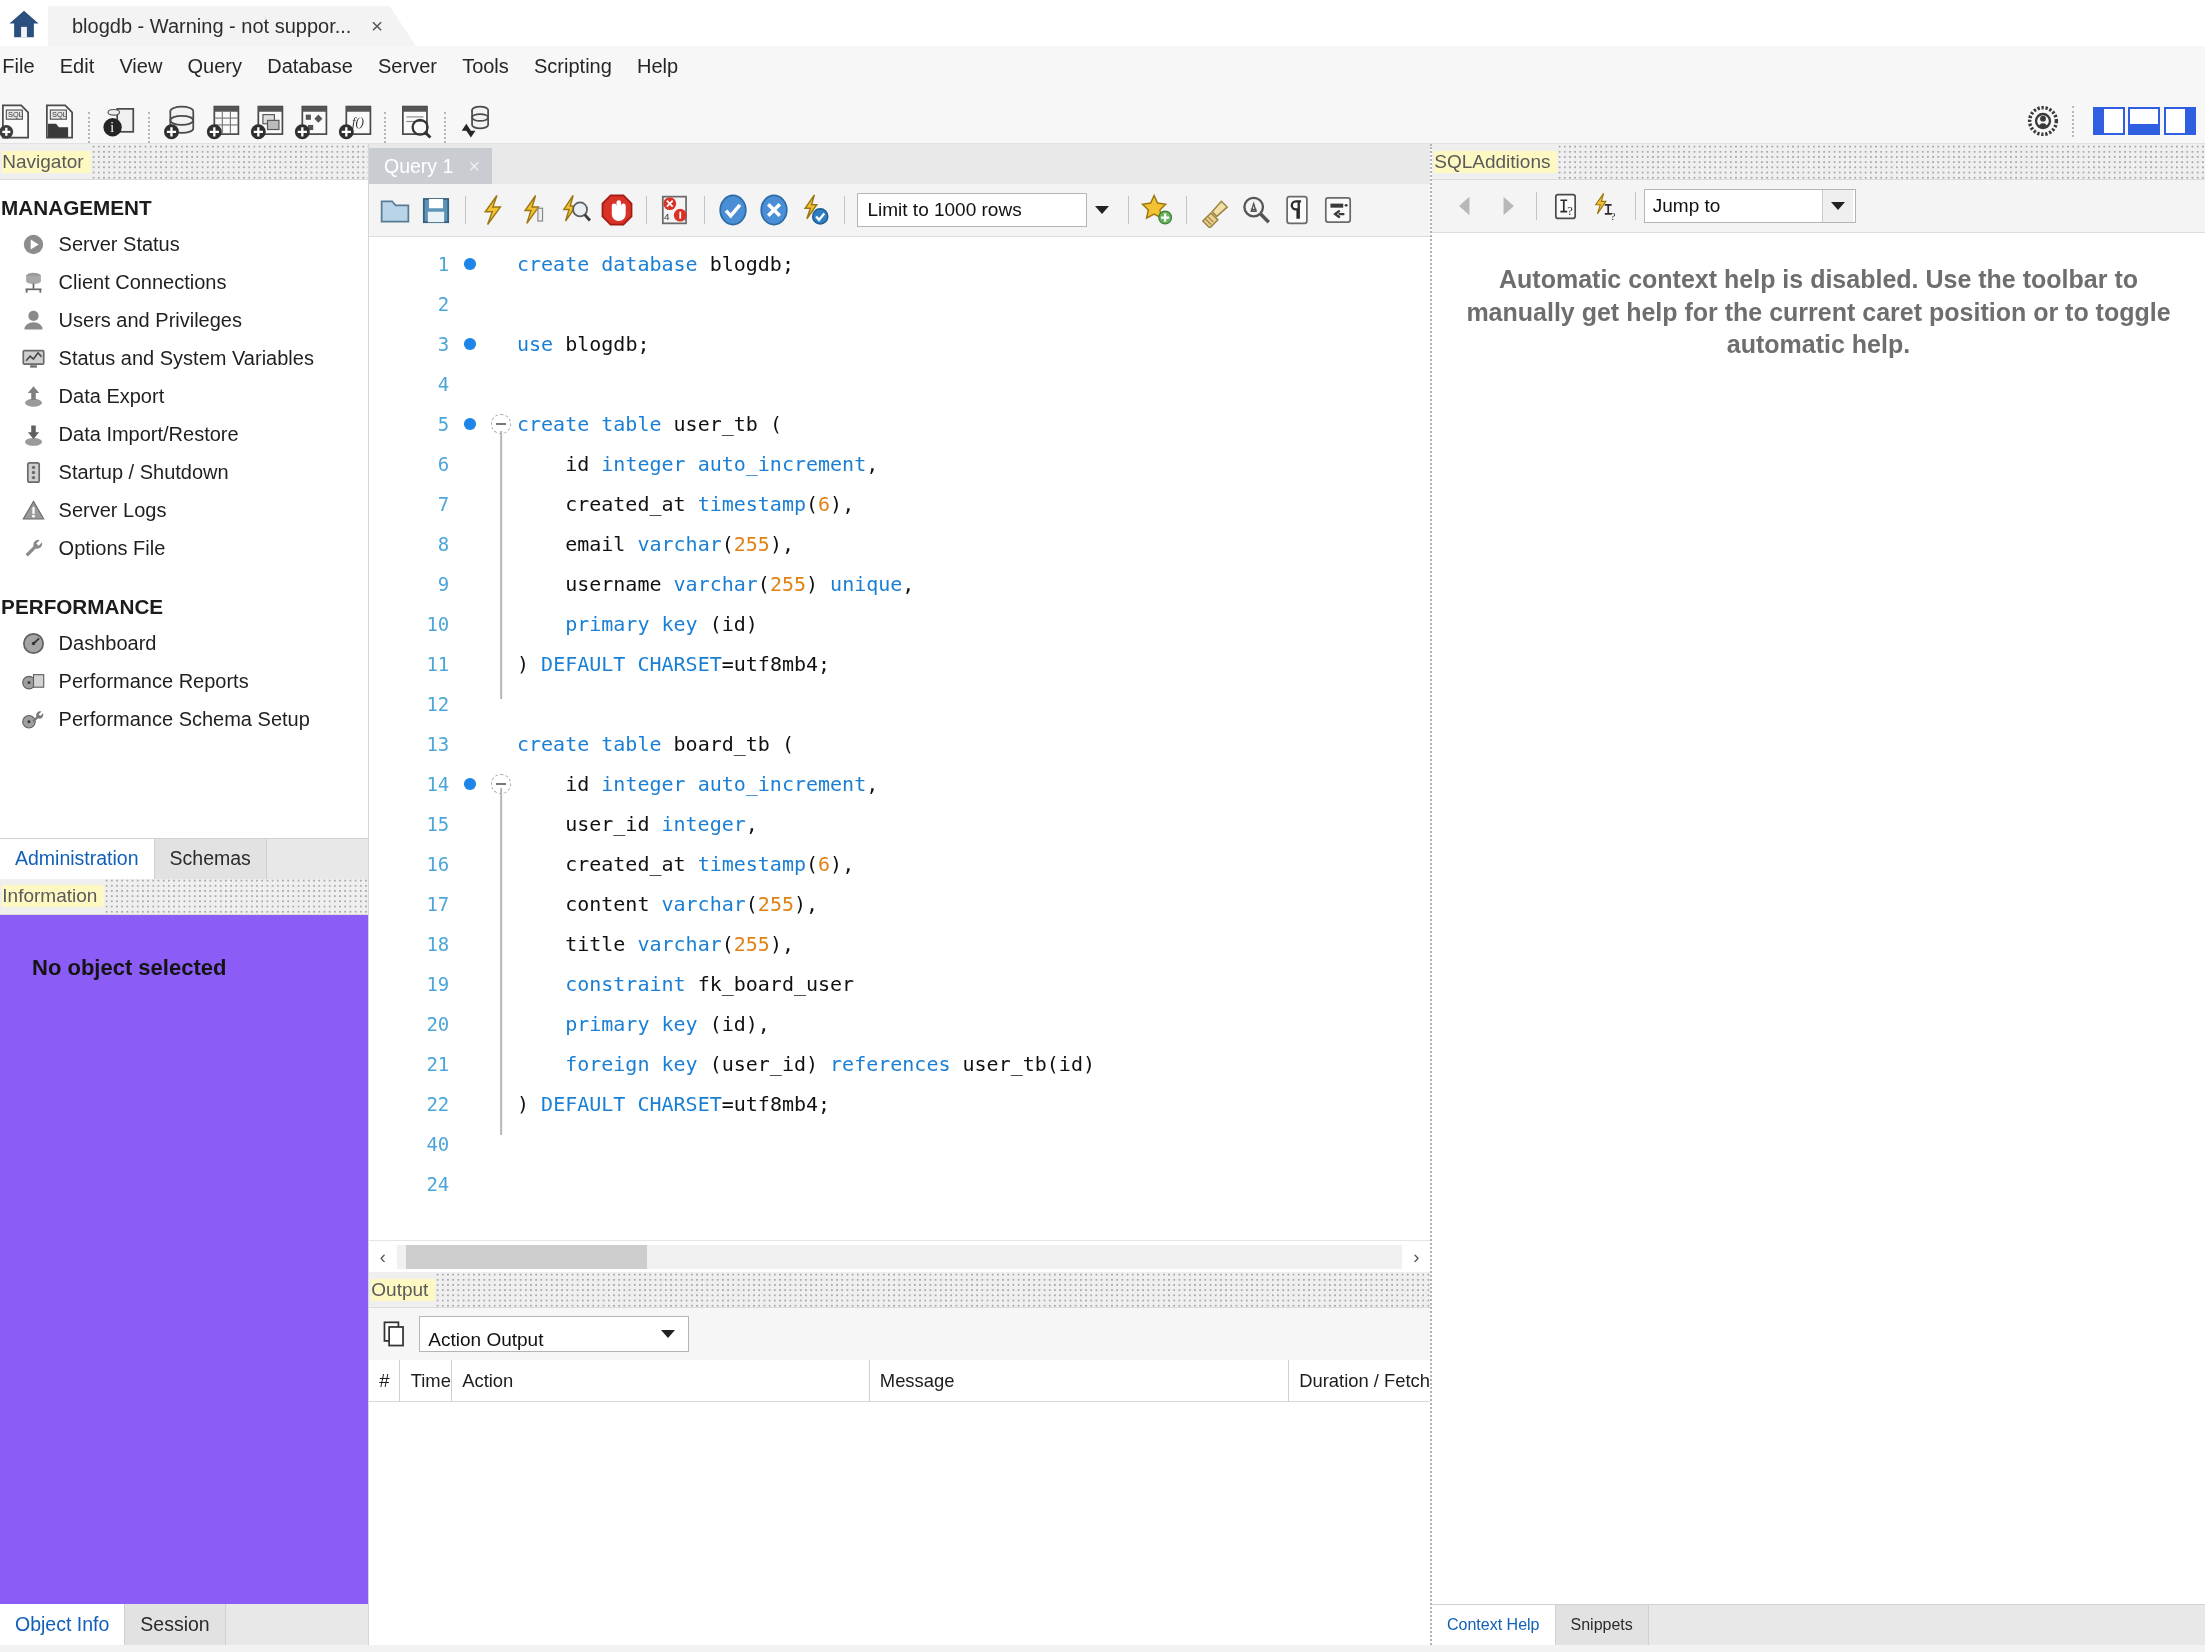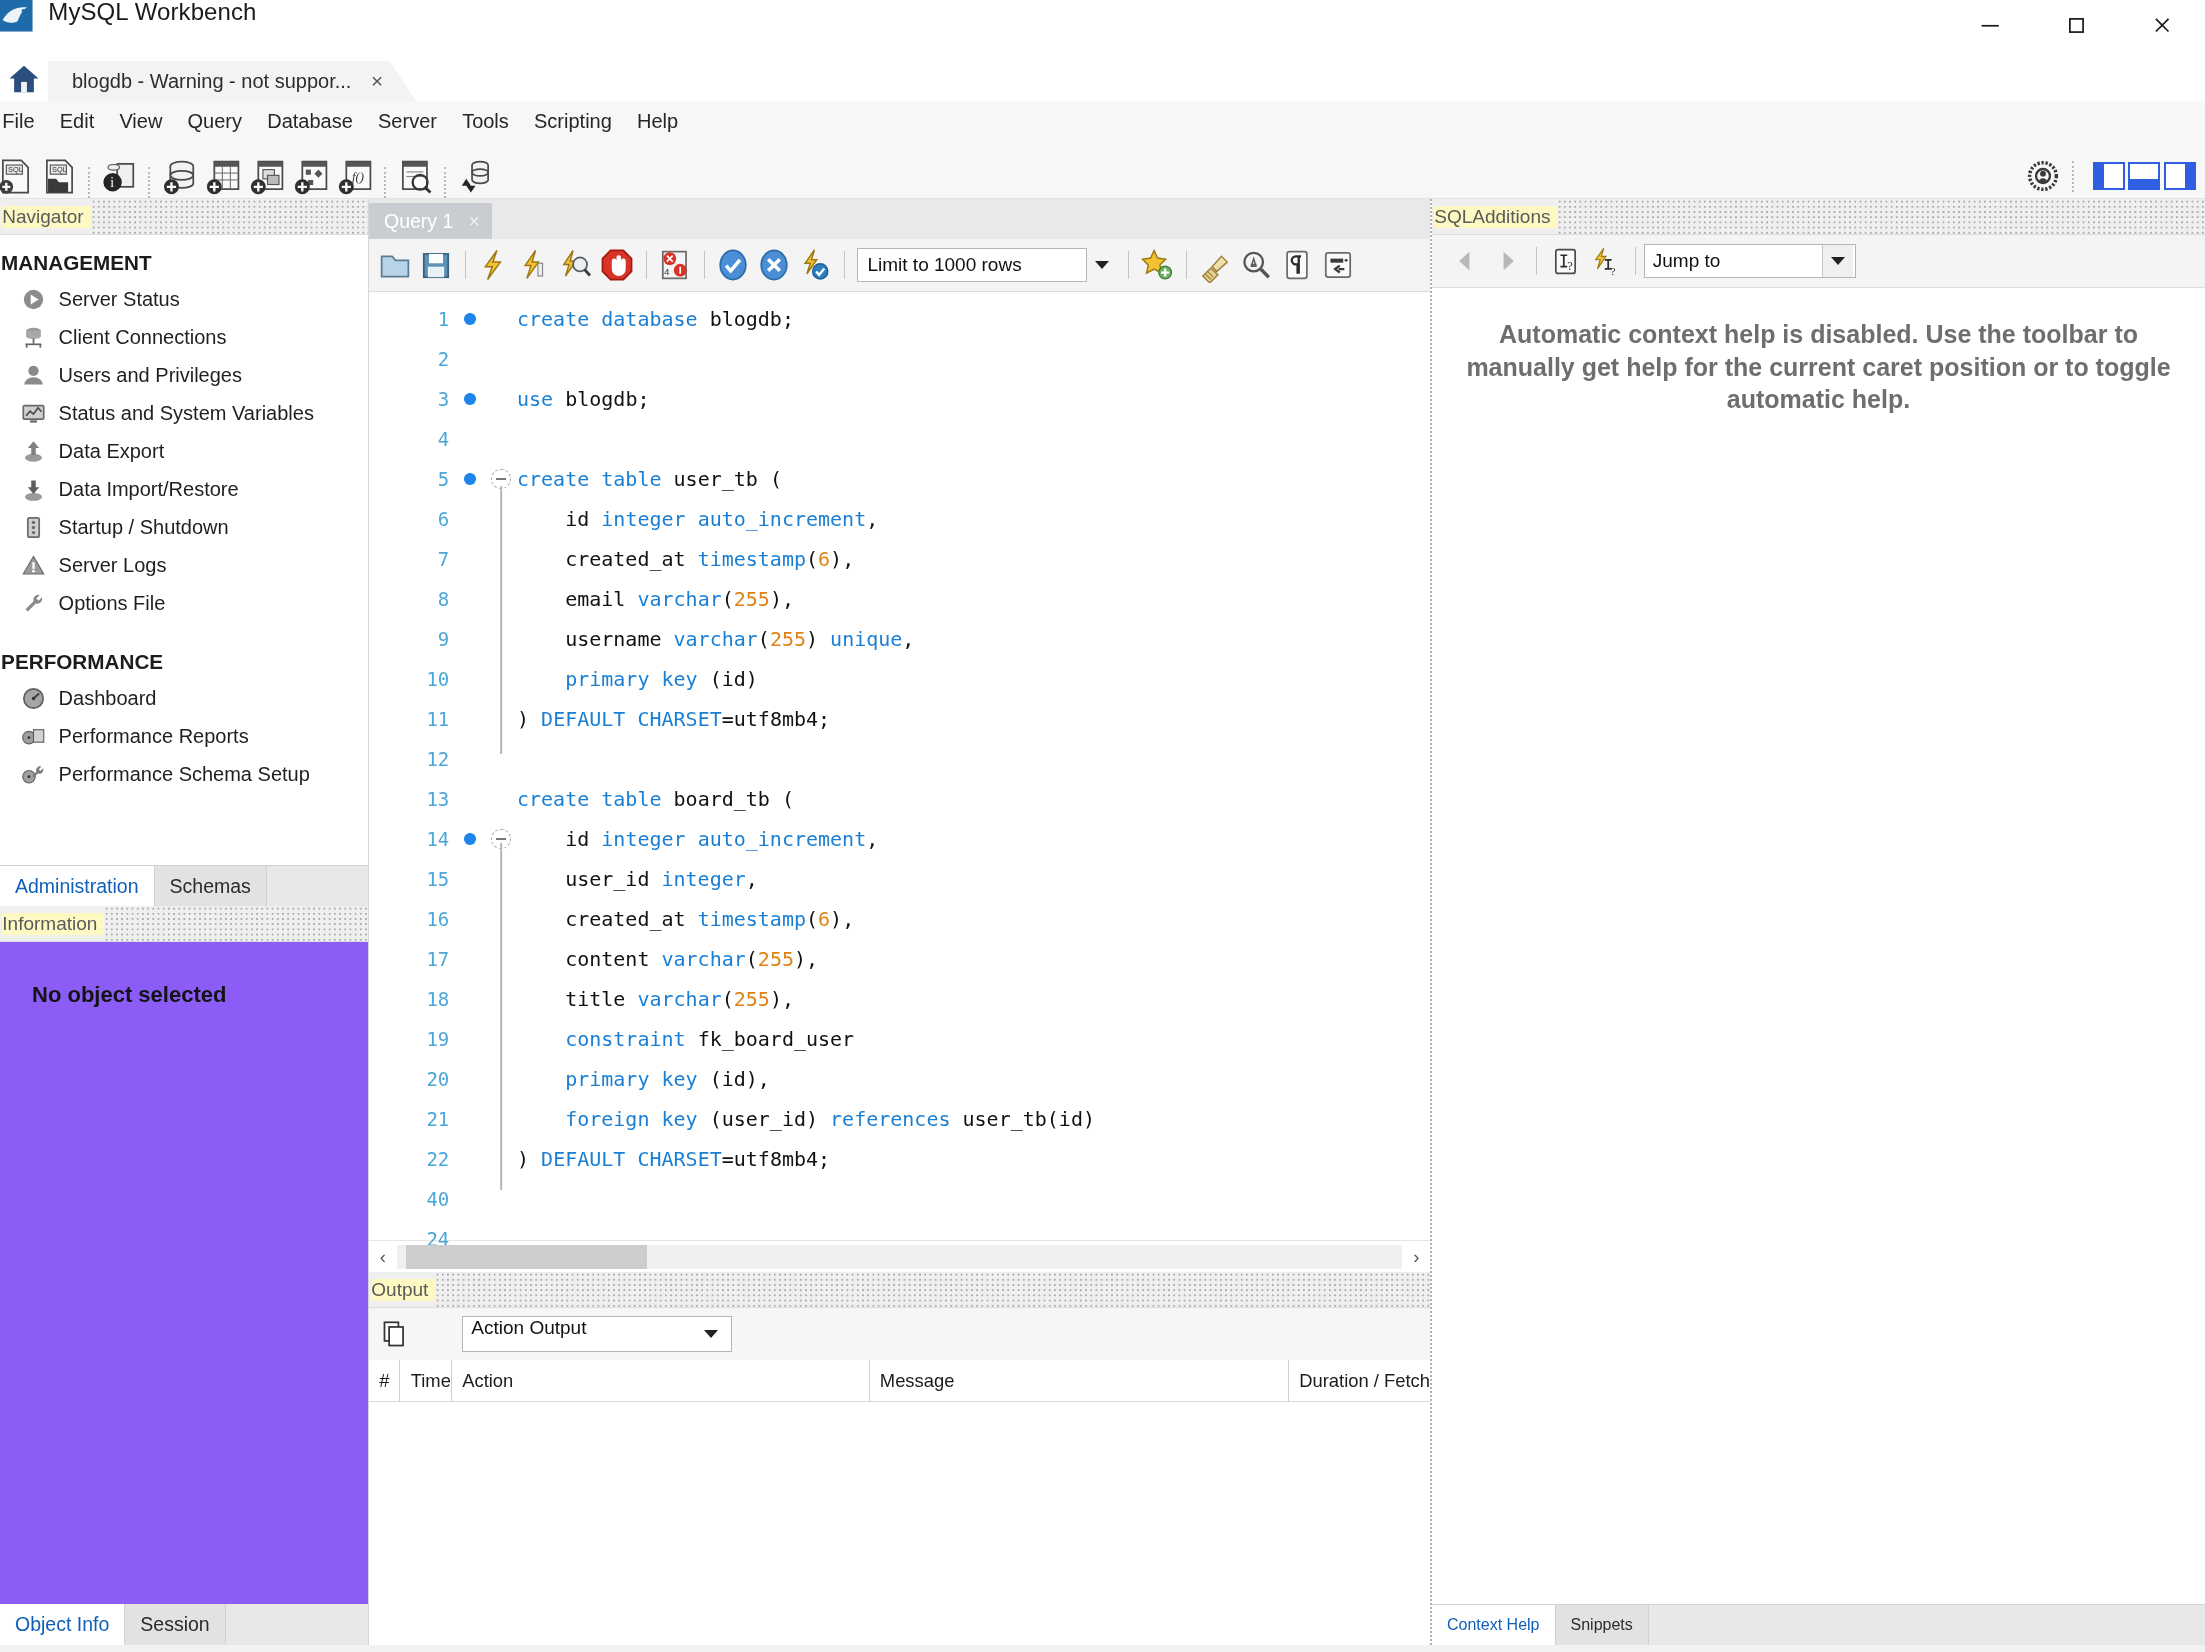--- a/index.html
+++ b/index.html
@@ -102,21 +102,21 @@
   .id { color:#111111; }
 
   .hscroll { height:32px; background:#ffffff; display:flex; align-items:center; flex:none; border-top:0.6px solid #e5e5e5; }
   .hs-arrow { width:27.6px; text-align:center; font-size:18.4px; color:#555; }
   .hs-track { flex:1; height:24px; background:#f0f0f0; position:relative;}
   .hs-thumb { position:absolute; left:9.2px; top:0; width:241px; height:24px; background:#cdcdcd; }
 
   .outpanel { flex:none; display:flex; flex-direction:column; background:#ffffff; height:373px; }
   .out-ctl { height:52px; background:#f6f6f6; display:flex; align-items:center; gap:8px; padding-left:10.3px; flex:none;}
   .out-copy { width:32px;height:32px;display:flex;align-items:center;justify-content:center;}
-  .out-select { width:270px;height:36px;background:#ffffff;border:0.6px solid #b5b5b5;display:flex;align-items:flex-start;padding-left:8px;position:relative;margin-left:43px;}
+  .out-select { width:270px;height:36px;background:#ffffff;border:0.6px solid #b5b5b5;display:flex;align-items:flex-end;padding-left:8px;position:relative;}
   .out-select span { font-size:19px;color:#111;}
   .out-select .arw { position:absolute; right:4.6px; top:0; bottom:0; width:32px; display:flex;align-items:center;justify-content:center;}
   .out-table { flex:1; display:flex; flex-direction:column; background:#ffffff;}
   .out-hdr { height:42px; display:flex; align-items:center; border-bottom:0.6px solid #d9d9d9; background:#ffffff;}
   .oh { font-size:18.4px; color:#1c1c1c; padding-left:10.3px; border-left:0.6px solid #d0d0d0; height:42px; line-height:42px; white-space:nowrap;}
   .oh:first-child { border-left:none; }
 
   
   .rightpanel { width:775px; flex:none; display:flex; flex-direction:column; background:#ffffff; border-left:2.3px dotted #b0b0b0;}
   .sqla-toolbar { height:53px; background:#f4f4f4; display:flex; align-items:center; padding-left:13.8px; flex:none; border-bottom:0.6px solid #dddddd;}
@@ -131,48 +131,20 @@
   .rtab.active { background:#ffffff;color:#1060b8;}
 
   .sidebar-bottom-tabs { height:41px; display:flex; background:#e8e8e8; flex:none;}
   .statusstrip { height:8px; background:#f2f2f2; flex:none;}
 </style>
 </head>
 <body>
 
 <div class="app">
 
-  <div class="titlebar">
-    <div class="dolphin">
-      <svg width="38" height="38" viewBox="0 0 66 66">
-        <rect x="0" y="0" width="60" height="60" fill="#1f6aa8"></rect>
-        <path d="M8 40 C18 22 34 16 50 18 C42 24 38 32 34 42 C26 46 16 46 8 40 Z" fill="#ffffff" opacity="0.92"></path>
-        <circle cx="44" cy="24" r="3" fill="#1f6aa8"></circle>
-      </svg>
-    </div>
-    <div class="app-title">MySQL Workbench</div>
-    <div class="wincontrols">
-      <div class="wc">
-        <svg width="26.4" height="26.4" viewBox="0 0 46 46">
-            <line x1="8" y1="24" x2="38" y2="24" stroke="#1a1a1a" stroke-width="3"></line>
-          </svg>
-      </div>
-      <div class="wc">
-        <svg width="26.4" height="26.4" viewBox="0 0 46 46">
-            <rect x="12" y="12" width="23" height="23" fill="none" stroke="#1a1a1a" stroke-width="3"></rect>
-          </svg>
-      </div>
-      <div class="wc">
-        <svg width="26.4" height="26.4" viewBox="0 0 46 46">
-            <line x1="12" y1="12" x2="34" y2="34" stroke="#1a1a1a" stroke-width="3"></line>
-            <line x1="34" y1="12" x2="12" y2="34" stroke="#1a1a1a" stroke-width="3"></line>
-          </svg>
-      </div>
-    </div>
-  </div>
 
   <div class="tabstrip">
     <div class="home-btn">
       <svg width="36" height="36" viewBox="0 0 62 62">
         <path d="M31 8 L56 30 L48 30 L48 54 L14 54 L14 30 L6 30 Z" fill="#2b4f7e"></path>
         <rect x="26" y="36" width="10" height="18" fill="#f3f3f3"></rect>
       </svg>
     </div>
     <div class="conn-tab">
       <span class="conn-tab-label">blogdb - Warning - not suppor...</span>

